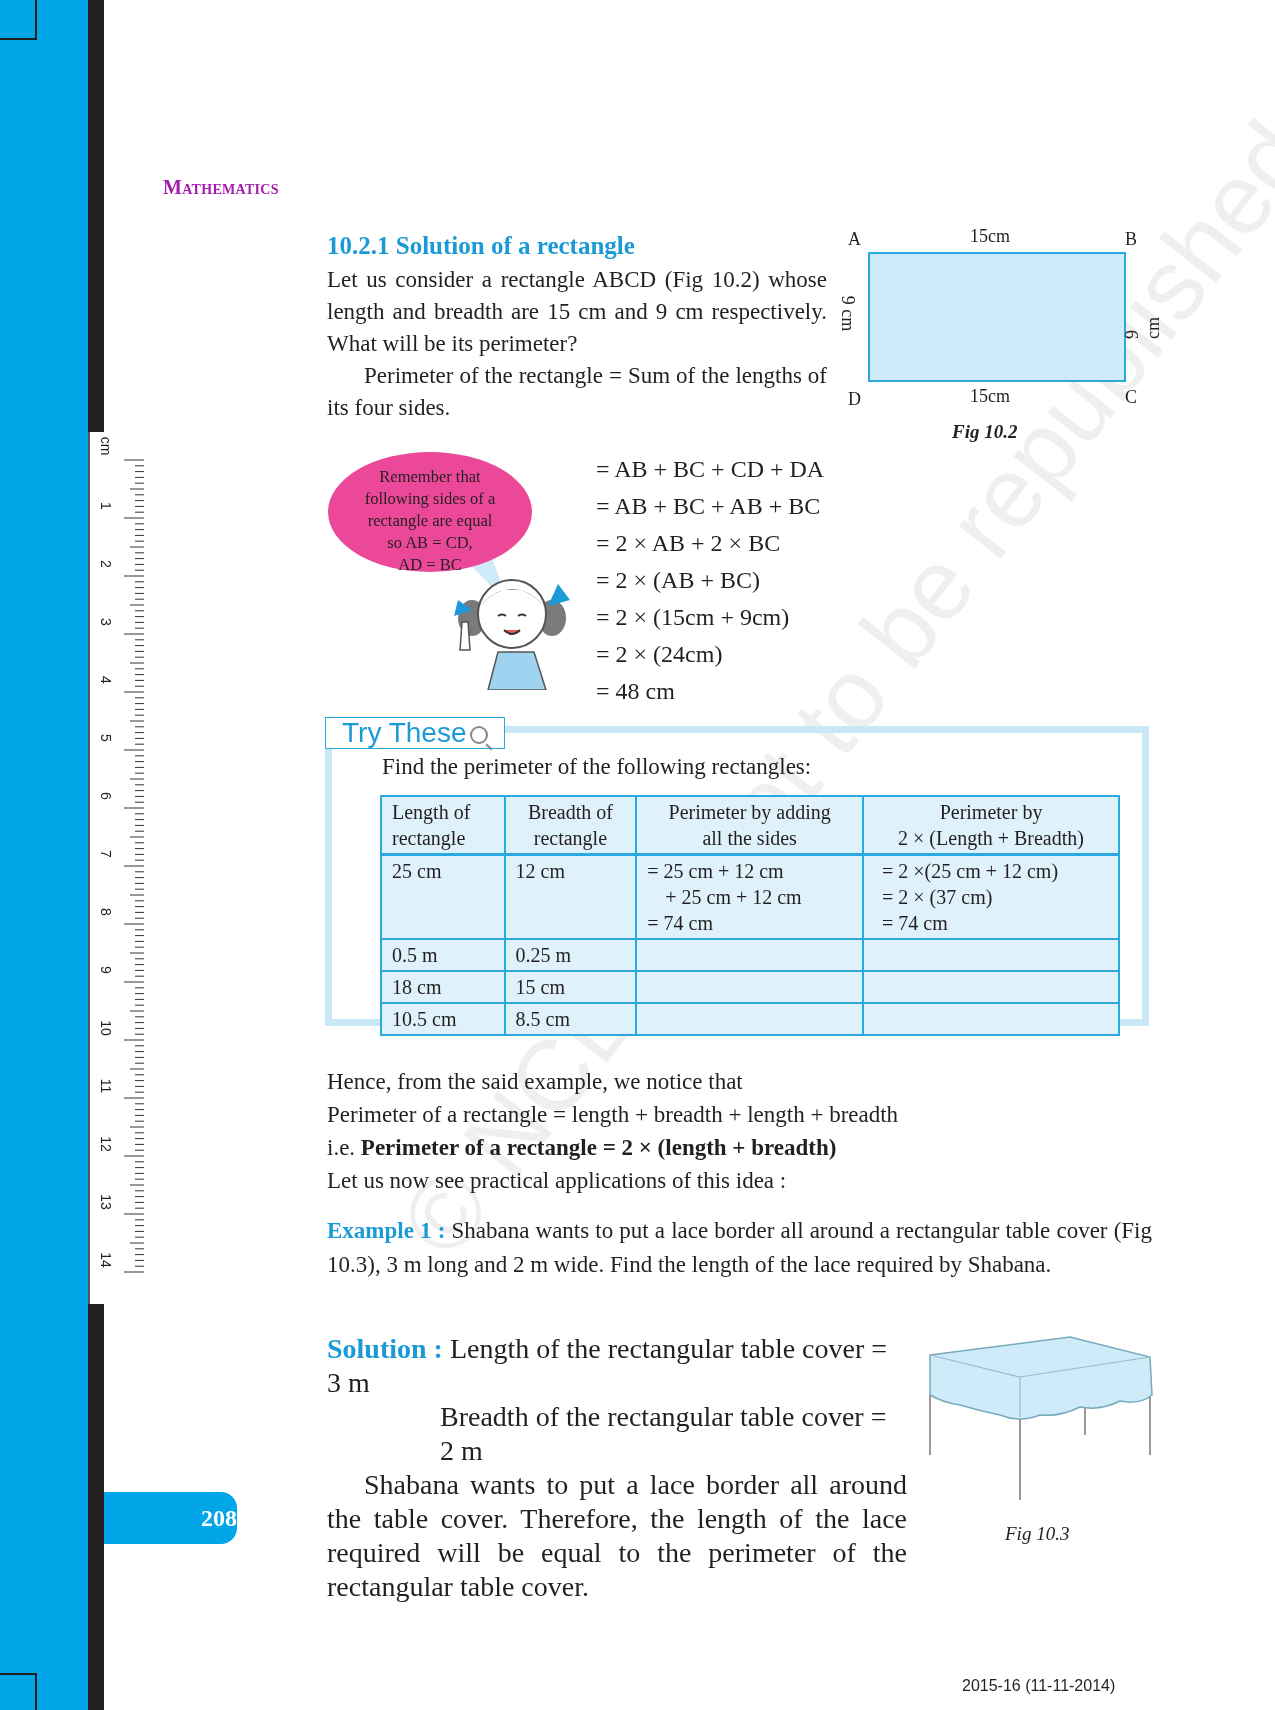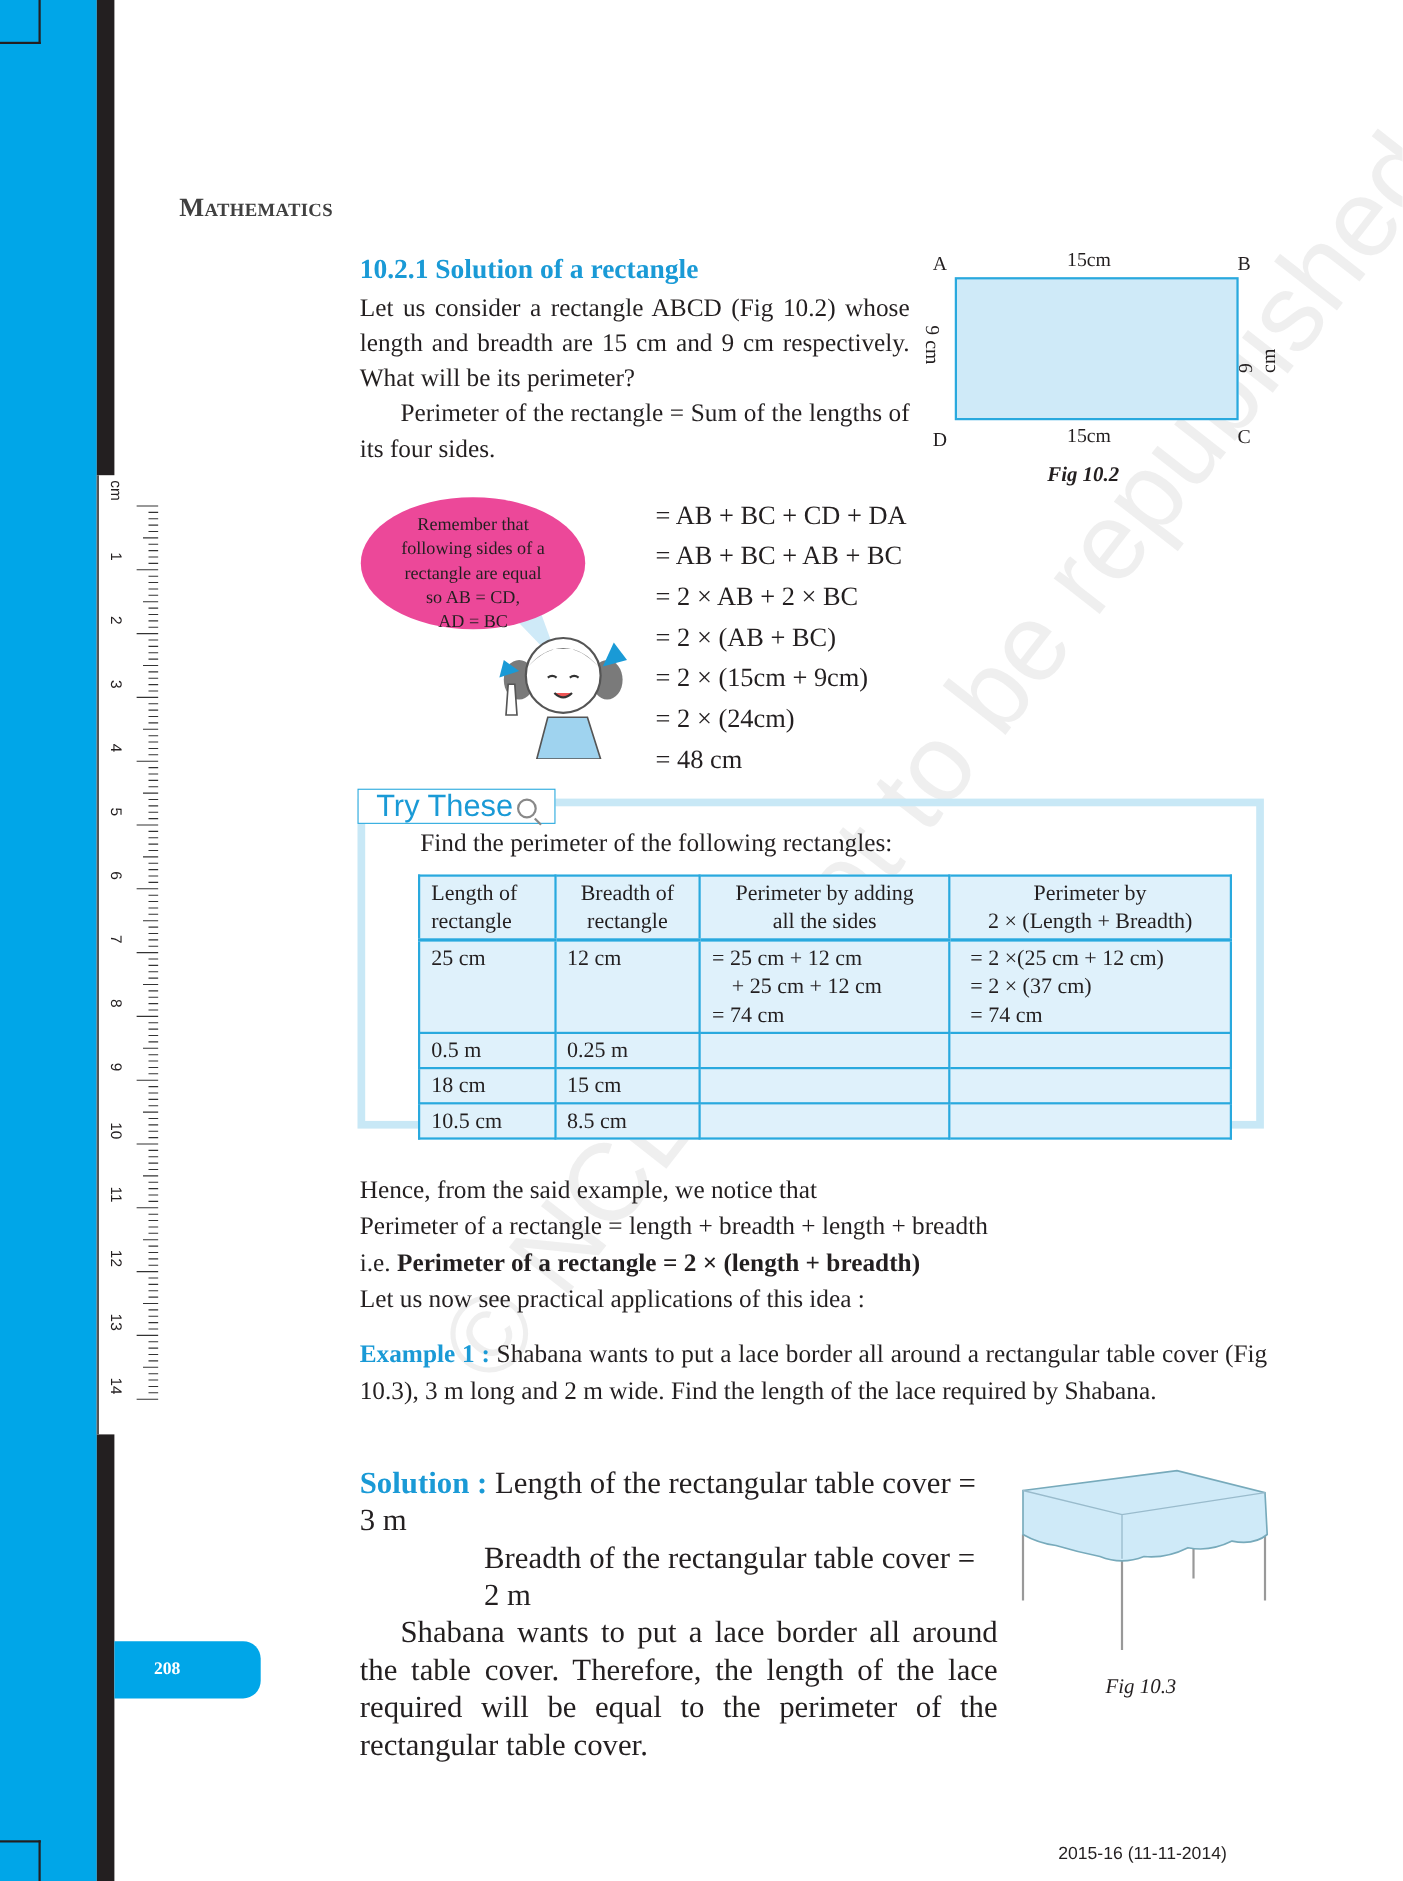--- a/index.html
+++ b/index.html
@@ -9,21 +9,21 @@
   .abs { position: absolute; }
   .blue-strip { left: 0; top: 0; width: 88px; height: 1710px; background: #00a6e8; }
   .black-strip { left: 88px; top: 0; width: 16px; height: 1710px; background: #231f20; }
   .crop-mark-top { left: 0; top: 0; width: 37px; height: 40px; border-right: 2px solid #231f20; border-bottom: 2px solid #231f20; }
   .crop-mark-bottom { left: 0; top: 1673px; width: 37px; height: 37px; border-right: 2px solid #231f20; border-top: 2px solid #231f20; }
 
   .ruler { left: 88px; top: 432px; width: 56px; height: 872px; background: #fff; border-left: 2px solid #555; }
   .ruler-ticks { position: absolute; right: 0; top: 0; width: 20px; height: 100%; }
   .ruler-num { position: absolute; left: 6px; width: 20px; font-family: "Liberation Sans", sans-serif; font-size: 14px; transform: rotate(90deg); transform-origin: center; text-align: center; }
 
-  .running-head { left: 163px; top: 176px; font-family: "Liberation Serif", serif; font-weight: bold; color: #404040; font-size: 24px; font-variant: small-caps; letter-spacing: 0.3px; }
+  .running-head { left: 163px; top: 176px; font-family: "Liberation Serif", serif; font-weight: bold; color: #a21caf; font-size: 20px; font-variant: small-caps; letter-spacing: 0.3px; }
 
   .section-title { left: 327px; top: 232px; font-size: 25px; font-weight: bold; color: #1a9ad6; }
   .para { font-size: 23px; line-height: 32px; }
   .intro { left: 327px; top: 264px; width: 500px; }
   .intro p { text-align: justify; }
   .indent { text-indent: 37px; }
 
   .fig102 { left: 838px; top: 225px; width: 320px; height: 225px; }
   .rect-shape { position: absolute; left: 30px; top: 27px; width: 258px; height: 130px; background: #cfeaf8; border: 2px solid #29a9de; }
   .fig-label { position: absolute; font-size: 18px; }
@@ -53,21 +53,21 @@
   .example { left: 327px; top: 1214px; width: 825px; font-size: 23px; line-height: 34px; text-align: justify; }
   .label-blue { color: #1a9ad6; font-weight: bold; }
 
   .solution { left: 327px; top: 1332px; width: 580px; font-size: 28px; line-height: 34px; }
   .solution p { text-align: justify; }
   .sol-2 { padding-left: 113px; }
 
   .fig103 { left: 920px; top: 1335px; width: 240px; height: 200px; }
   .fig103-cap { left: 1005px; top: 1523px; font-size: 19px; font-style: italic; }
 
-  .page-tab { left: 104px; top: 1492px; width: 133px; height: 52px; background: #00a6e8; border-radius: 0 16px 16px 0; color: #fff; font-weight: bold; font-size: 16px; text-align: left; line-height: 52px; padding-left: 36px; }
+  .page-tab { left: 104px; top: 1492px; width: 133px; height: 52px; background: #00a6e8; border-radius: 0 16px 16px 0; color: #fff; font-weight: bold; font-size: 24px; text-align: right; line-height: 52px; padding-left: 36px; }
   .footer-date { left: 962px; top: 1677px; font-family: "Liberation Sans", sans-serif; font-size: 16px; }
 
   .watermark { left: 250px; top: 830px; width: 900px; font-family: "Liberation Sans", sans-serif; font-size: 100px; color: rgba(120,120,120,0.12); transform: rotate(-52deg); transform-origin: center; white-space: nowrap; pointer-events: none; }
 </style>
 </head>
 <body>
 
 <div class="abs blue-strip"></div>
 <div class="abs black-strip"></div>
 <div class="abs crop-mark-top"></div>

